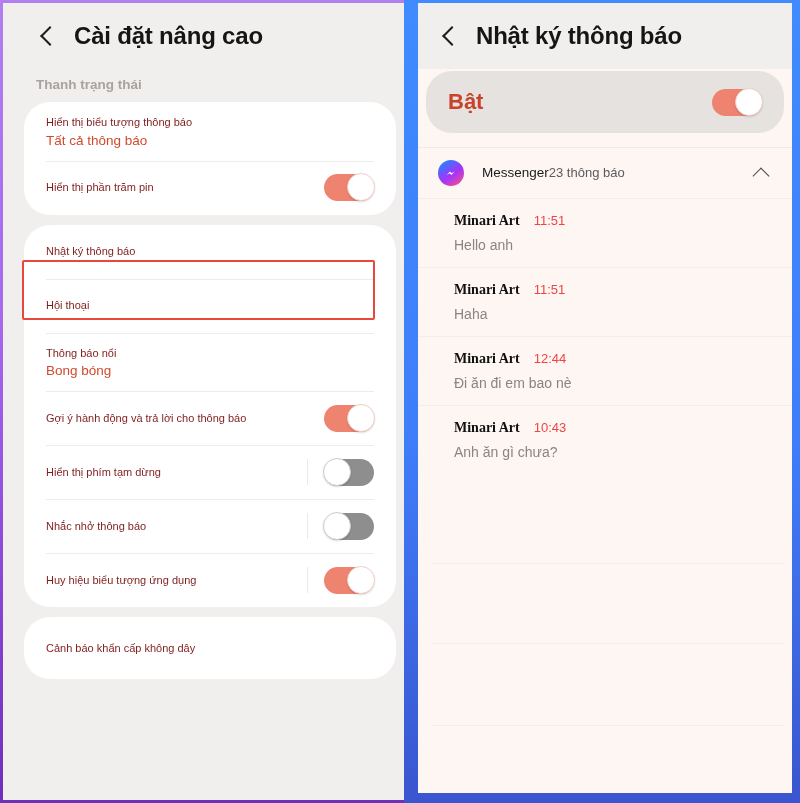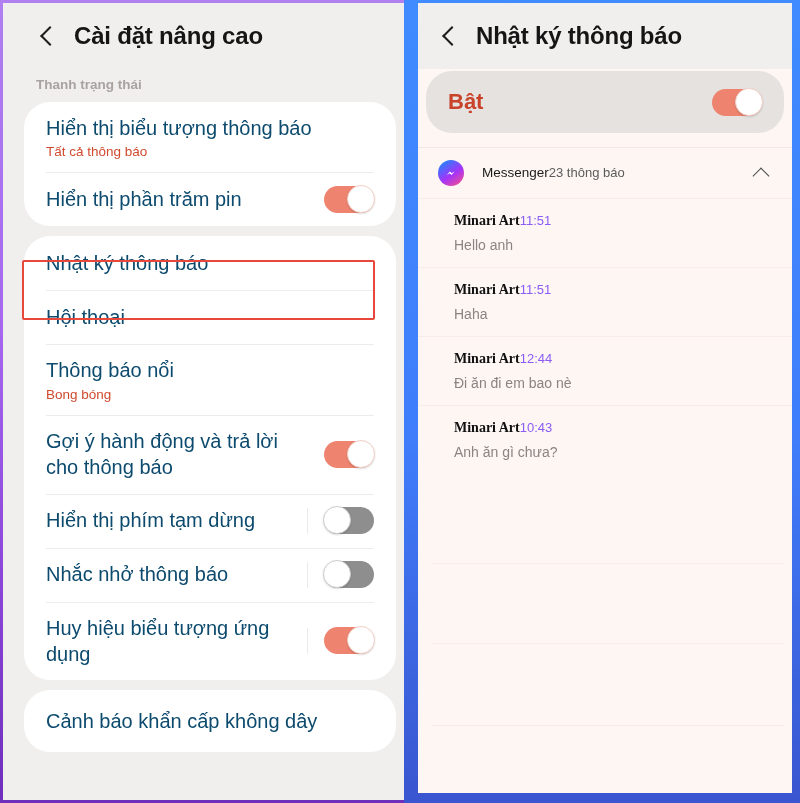--- a/index.html
+++ b/index.html
@@ -105,22 +105,22 @@
     content: "";
     position: absolute;
     left: 22px;
     right: 22px;
     top: 0;
     height: 1px;
     background: #eeeceb;
   }
   .row-texts { display: flex; flex-direction: column; flex: 1 1 auto; }
   .row-title {
-    font-size: 20px;
-    color: #0c4a6e;
+    font-size: 11px;
+    color: #7f1d1d;
     line-height: 1.32;
     font-weight: 400;
   }
   .row-sub {
     font-size: 13.5px;
     color: #d04a2e;
     margin-top: 3px;
     font-weight: 400;
   }
 
@@ -267,30 +267,31 @@
 
   .notif-list { background: #fdf6f3; }
   .notif-item {
     position: relative;
     padding: 14px 20px 14px 36px;
     border-top: 1px solid #f6ecea;
   }
   .notif-head {
     display: flex;
     align-items: baseline;
+    gap: 14px;
   }
   .notif-sender {
     font-size: 14px;
     font-weight: 700;
     color: #101010;
     font-family: "Liberation Serif", serif;
   }
   .notif-time {
     font-size: 13px;
-    color: #8b5cf6;
+    color: #ef4444;
   }
   .notif-body {
     font-size: 14px;
     color: #8a8583;
     margin-top: 8px;
   }
 
   .right-bottom-lines {
     position: absolute;
     left: 14px;

